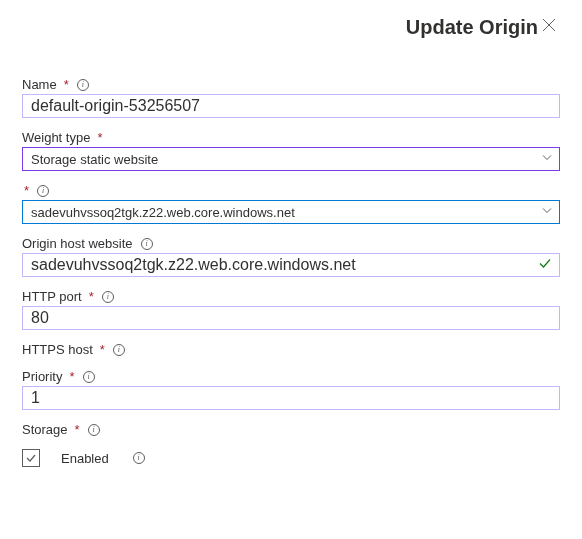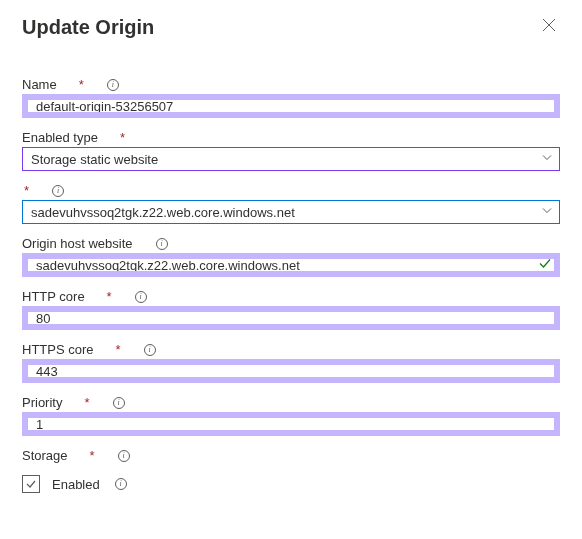--- a/index.html
+++ b/index.html
@@ -6,21 +6,21 @@
     body {
       font-family: "Segoe UI", -apple-system, sans-serif;
       font-size: 13px;
       color: #323130;
       background: #fff;
       width: 582px;
       padding: 16px 22px;
     }
     .header {
       display: flex;
-      justify-content: space-between;
+      justify-content: flex-end;
       align-items: flex-start;
       margin-bottom: 38px;
     }
     .title {
       font-size: 20px;
       font-weight: 600;
       color: #323130;
     }
     .close {
       font-size: 16px;
@@ -28,21 +28,21 @@
       cursor: pointer;
       line-height: 1;
       padding: 2px 4px;
     }
     .field {
       margin-bottom: 12px;
     }
     .label-row {
       display: flex;
       align-items: center;
-      gap: 20px;
+      gap: 5px;
       margin-bottom: 2px;
       font-size: 13px;
       color: #323130;
     }
     .req {
       color: #a4262c;
       margin-left: 2px;
     }
     .info-icon {
       width: 12px;
@@ -59,22 +59,22 @@
       font-family: Georgia, serif;
       line-height: 1;
     }
     .input-wrap {
       position: relative;
     }
     input[type="text"] {
       width: 100%;
       height: 24px;
       padding: 3px 8px;
-      border: 6px solid #c4b5fd;
-      font-size: 13px;
+      border: 1px solid #c4b5fd;
+      font-size: 16px;
       font-family: inherit;
       background: #fff;
       color: #323130;
     }
     .select {
       width: 100%;
       height: 24px;
       padding: 3px 24px 3px 8px;
       border: 1px solid #605e5c;
       font-size: 13px;
@@ -98,21 +98,21 @@
       right: 8px;
       top: 50%;
       transform: translateY(-50%);
       color: #107c10;
       font-size: 14px;
       pointer-events: none;
     }
     .check-row {
       display: flex;
       align-items: center;
-      gap: 12px;
+      gap: 21px;
       margin-top: 8px;
     }
     .chk {
       width: 18px;
       height: 18px;
       border: 1px solid #605e5c;
       background: #fff;
       display: inline-flex;
       align-items: center;
       justify-content: center;
@@ -136,21 +136,21 @@
   <div class="label-row">
     <span>Name</span>
     <span class="req">*</span>
     <span class="info-icon">i</span>
   </div>
   <input type="text" value="default-origin-53256507" style="">
 </div>
 
 <div class="field">
   <div class="label-row">
-    <span>Enabled type</span>
+    <span>Weight type</span>
     <span class="req">*</span>
   </div>
   <div class="select purple">
     <span>Storage static website</span>
     <span class="chevron">
       <svg width="12" height="12" viewBox="0 0 12 12">
           <path d="M2 4 L6 8 L10 4" stroke="#605e5c" stroke-width="1" fill="none"></path>
         </svg>
     </span>
   </div>
@@ -181,34 +181,33 @@
     <span class="check-mark">
       <svg width="14" height="14" viewBox="0 0 14 14">
           <path d="M2 7 L5.5 10.5 L12 3" stroke="#107c10" stroke-width="1.2" fill="none"></path>
         </svg>
     </span>
   </div>
 </div>
 
 <div class="field">
   <div class="label-row">
-    <span>HTTP core</span>
+    <span>HTTP port</span>
     <span class="req">*</span>
     <span class="info-icon">i</span>
   </div>
   <input type="text" value="80" style="">
 </div>
 
 <div class="field">
   <div class="label-row">
-    <span>HTTPS core</span>
-    <span class="req">*</span>
-    <span class="info-icon">i</span>
-  </div>
-  <input type="text" value="443" style="">
+    <span>HTTPS host</span>
+    <span class="req">*</span>
+    <span class="info-icon">i</span>
+  </div>
 </div>
 
 <div class="field">
   <div class="label-row">
     <span>Priority</span>
     <span class="req">*</span>
     <span class="info-icon">i</span>
   </div>
   <input type="text" value="1" style="">
 </div>

